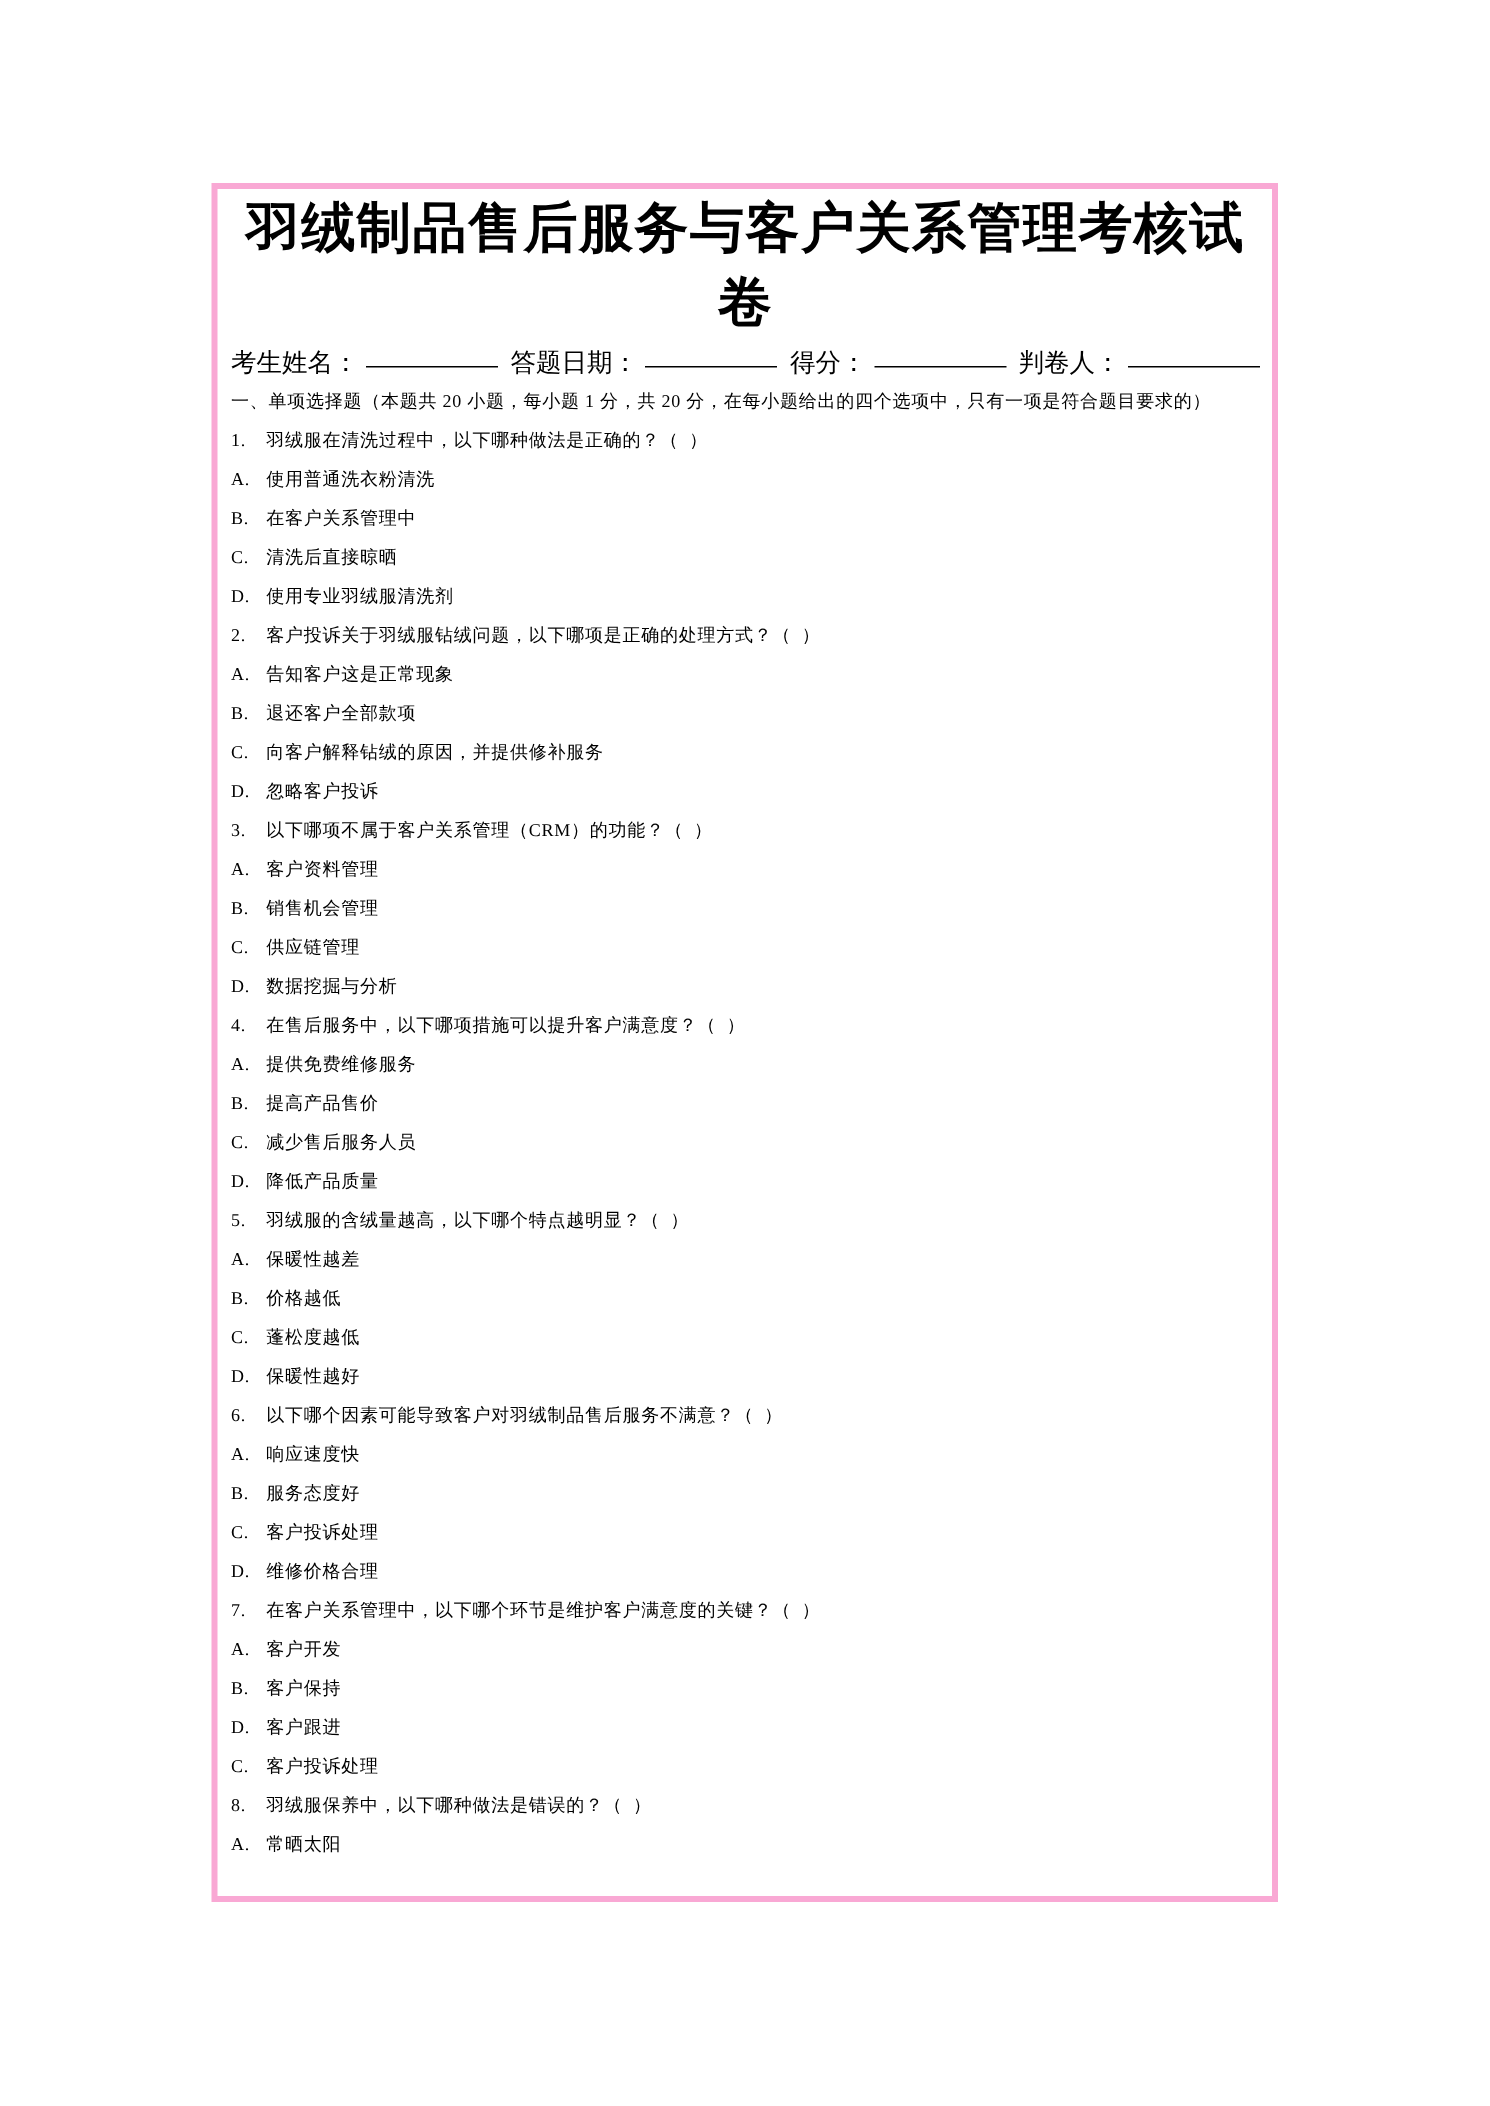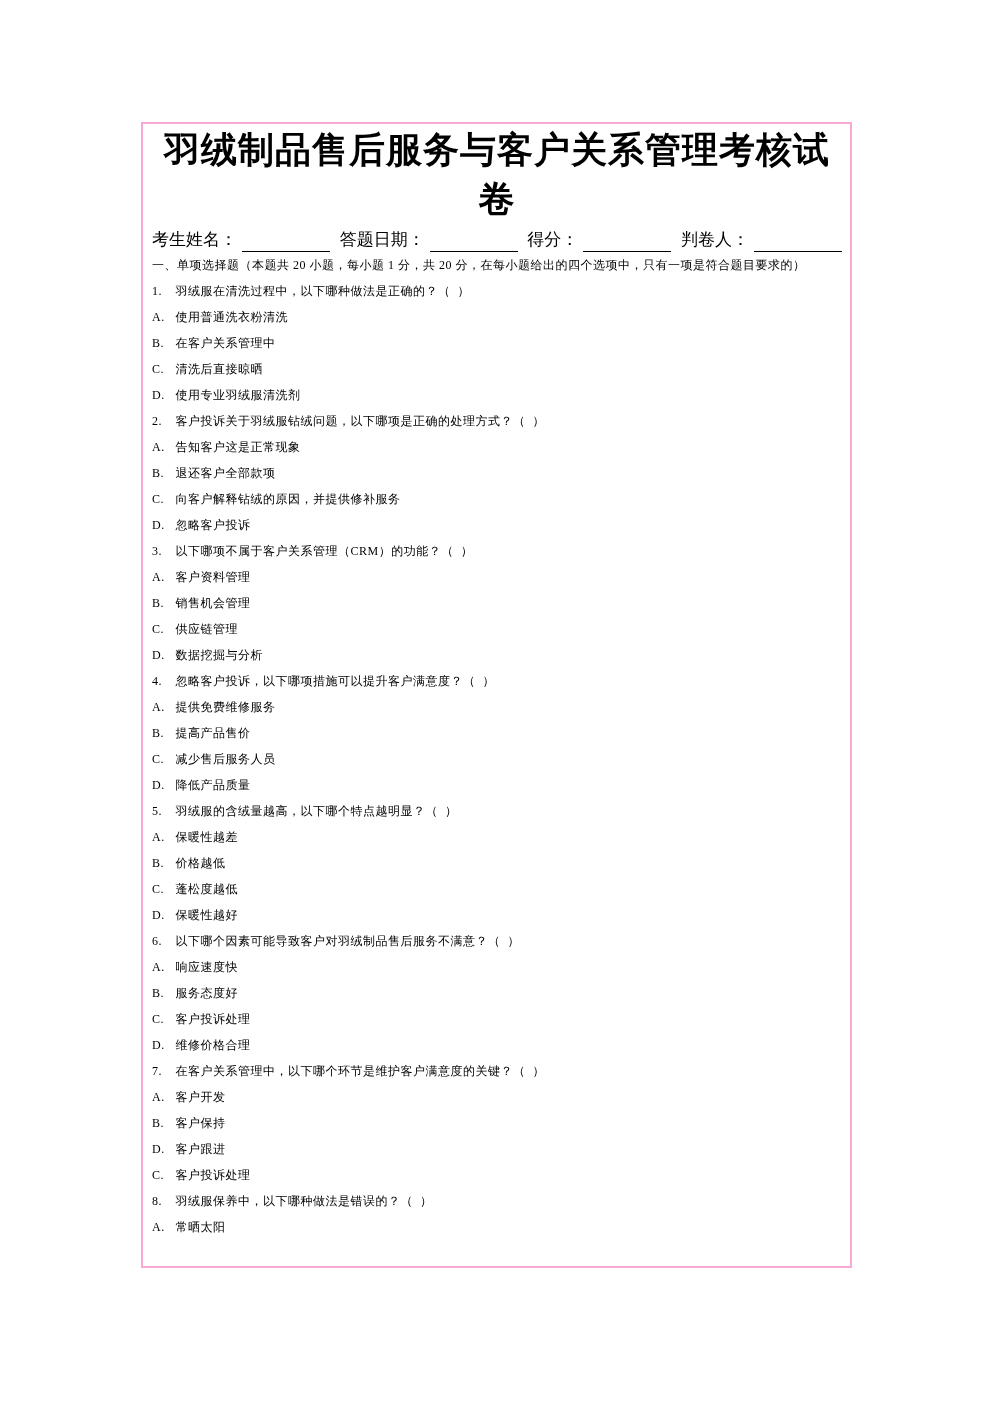--- a/index.html
+++ b/index.html
@@ -18,21 +18,21 @@
     background: #ffffff;
     overflow: hidden;
   }
   .paper {
     position: absolute;
     left: 141px;
     top: 122px;
     width: 711px;
     height: 1146px;
     box-sizing: border-box;
-    border: 2px solid #f9a8d4;
+    border: 4px solid #f9a8d4;
     background: #ffffff;
     padding: 2px 8px 0 9px;
     overflow: hidden;
   }
   .title {
     margin: 0;
     font-size: 36px;
     line-height: 49px;
     font-weight: bold;
     text-align: center;
@@ -41,21 +41,21 @@
   .meta-row {
     display: flex;
     justify-content: space-between;
     align-items: baseline;
     font-size: 17px;
     line-height: 25px;
     height: 25px;
     margin-top: 3px;
     white-space: nowrap;
   }
-  .meta-field { display: inline-flex; align-items: flex-end; }
+  .meta-field { display: inline-flex; align-items: flex-start; }
   .blank {
     display: inline-block;
     width: 88px;
     height: 15px;
     border-bottom: 1px solid #000000;
     margin-left: 5px;
   }
   .line {
     font-size: 12px;
     line-height: 26px;
@@ -106,21 +106,21 @@
         <div class="line"><span class="q-num">2.</span> <span>客户投诉关于羽绒服钻绒问题，以下哪项是正确的处理方式？（  ）</span></div>
         <div class="line"><span class="opt-label">A.</span> <span>告知客户这是正常现象</span></div>
         <div class="line"><span class="opt-label">B.</span> <span>退还客户全部款项</span></div>
         <div class="line"><span class="opt-label">C.</span> <span>向客户解释钻绒的原因，并提供修补服务</span></div>
         <div class="line"><span class="opt-label">D.</span> <span>忽略客户投诉</span></div>
         <div class="line"><span class="q-num">3.</span> <span>以下哪项不属于客户关系管理（CRM）的功能？（  ）</span></div>
         <div class="line"><span class="opt-label">A.</span> <span>客户资料管理</span></div>
         <div class="line"><span class="opt-label">B.</span> <span>销售机会管理</span></div>
         <div class="line"><span class="opt-label">C.</span> <span>供应链管理</span></div>
         <div class="line"><span class="opt-label">D.</span> <span>数据挖掘与分析</span></div>
-        <div class="line"><span class="q-num">4.</span> <span>忽略客户投诉，以下哪项措施可以提升客户满意度？（  ）</span></div>
+        <div class="line"><span class="q-num">4.</span> <span>在售后服务中，以下哪项措施可以提升客户满意度？（  ）</span></div>
         <div class="line"><span class="opt-label">A.</span> <span>提供免费维修服务</span></div>
         <div class="line"><span class="opt-label">B.</span> <span>提高产品售价</span></div>
         <div class="line"><span class="opt-label">C.</span> <span>减少售后服务人员</span></div>
         <div class="line"><span class="opt-label">D.</span> <span>降低产品质量</span></div>
         <div class="line"><span class="q-num">5.</span> <span>羽绒服的含绒量越高，以下哪个特点越明显？（  ）</span></div>
         <div class="line"><span class="opt-label">A.</span> <span>保暖性越差</span></div>
         <div class="line"><span class="opt-label">B.</span> <span>价格越低</span></div>
         <div class="line"><span class="opt-label">C.</span> <span>蓬松度越低</span></div>
         <div class="line"><span class="opt-label">D.</span> <span>保暖性越好</span></div>
         <div class="line"><span class="q-num">6.</span> <span>以下哪个因素可能导致客户对羽绒制品售后服务不满意？（  ）</span></div>

